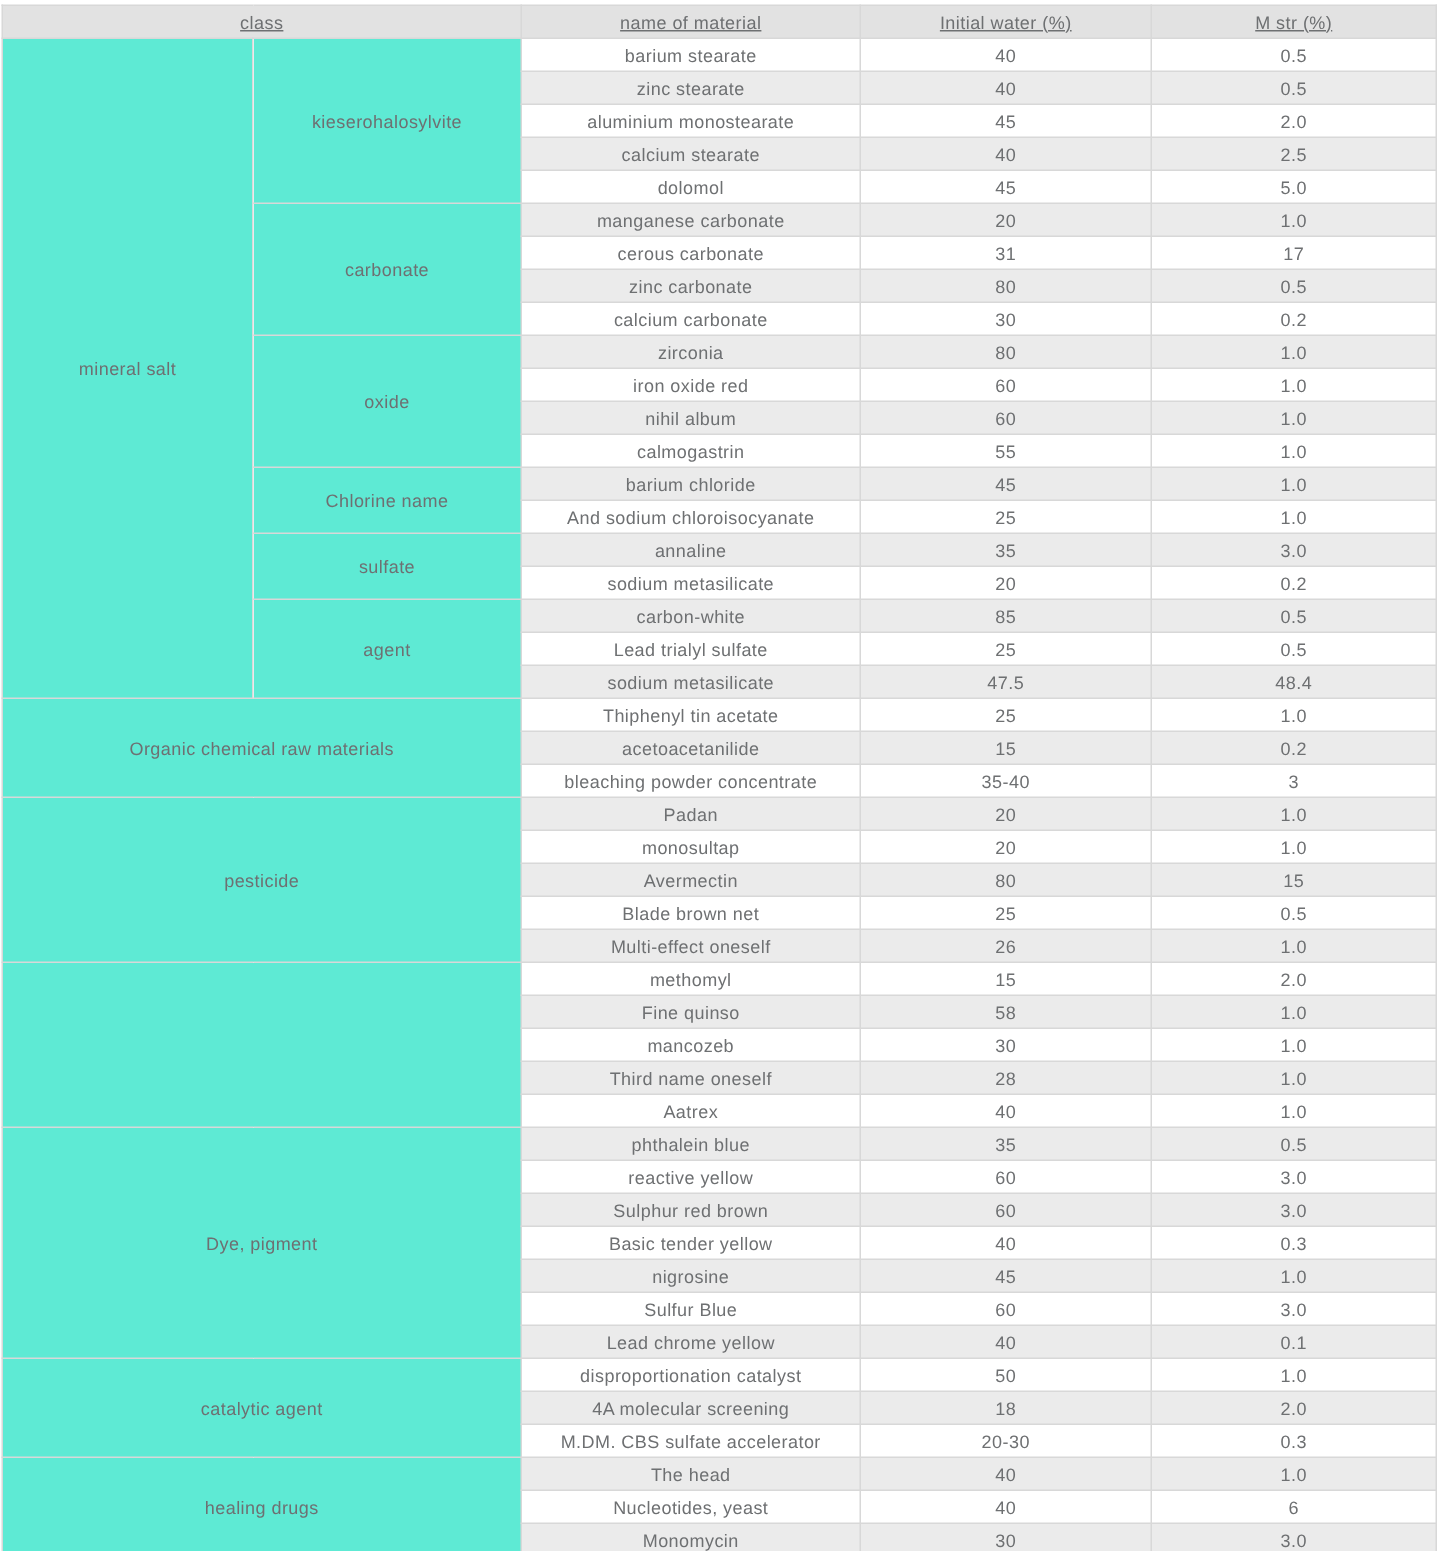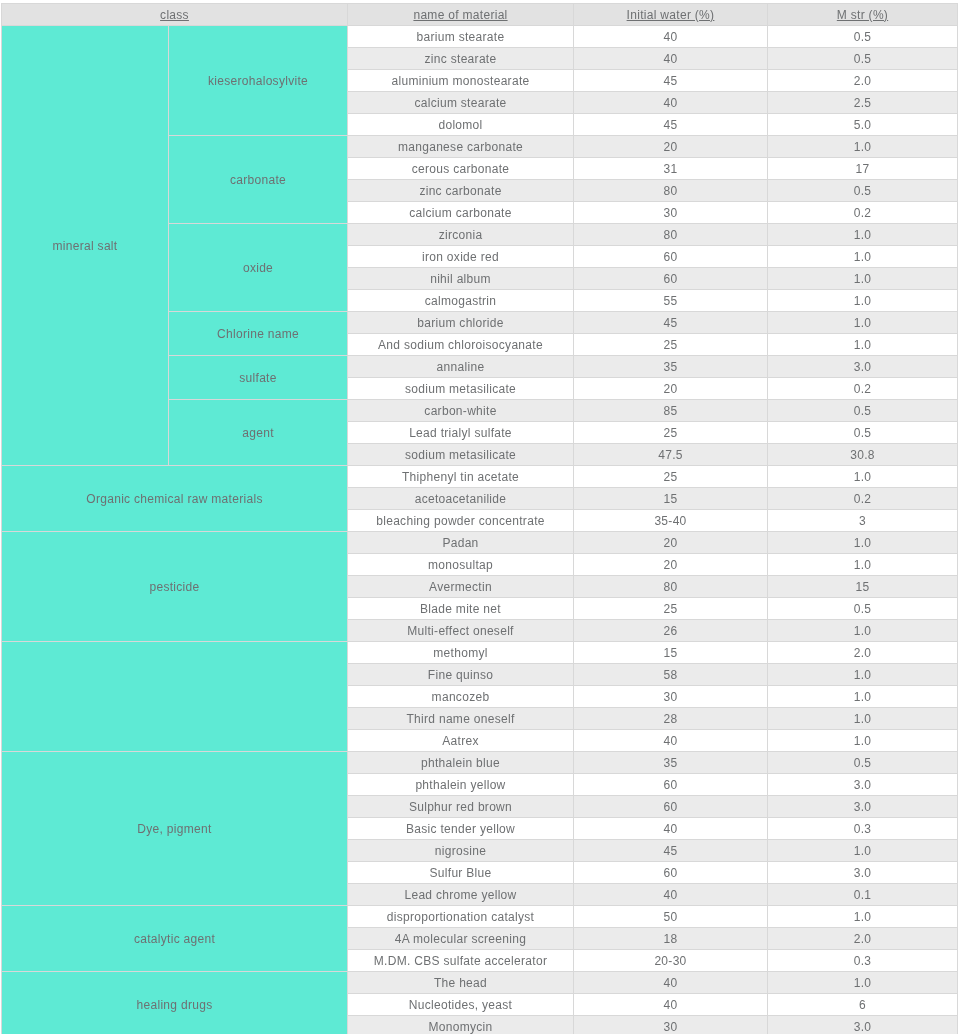--- a/index.html
+++ b/index.html
@@ -157,21 +157,21 @@
         <td class="stripe">0.5</td>
       </tr>
       <tr>
         <td>Lead trialyl sulfate</td>
         <td>25</td>
         <td>0.5</td>
       </tr>
       <tr>
         <td class="stripe">sodium metasilicate</td>
         <td class="stripe">47.5</td>
-        <td class="stripe">30.8</td>
+        <td class="stripe">48.4</td>
       </tr>
       <tr>
         <td class="class-cell" rowspan="3" colspan="2">Organic chemical raw materials</td>
         <td>Thiphenyl tin acetate</td>
         <td>25</td>
         <td>1.0</td>
       </tr>
       <tr>
         <td class="stripe">acetoacetanilide</td>
         <td class="stripe">15</td>
@@ -192,21 +192,21 @@
         <td>monosultap</td>
         <td>20</td>
         <td>1.0</td>
       </tr>
       <tr>
         <td class="stripe">Avermectin</td>
         <td class="stripe">80</td>
         <td class="stripe">15</td>
       </tr>
       <tr>
-        <td>Blade mite net</td>
+        <td>Blade brown net</td>
         <td>25</td>
         <td>0.5</td>
       </tr>
       <tr>
         <td class="stripe">Multi-effect oneself</td>
         <td class="stripe">26</td>
         <td class="stripe">1.0</td>
       </tr>
       <tr>
         <td class="class-cell" rowspan="5" colspan="2"></td>
@@ -234,21 +234,21 @@
         <td>40</td>
         <td>1.0</td>
       </tr>
       <tr>
         <td class="class-cell" rowspan="7" colspan="2">Dye, pigment</td>
         <td class="stripe">phthalein blue</td>
         <td class="stripe">35</td>
         <td class="stripe">0.5</td>
       </tr>
       <tr>
-        <td>phthalein yellow</td>
+        <td>reactive yellow</td>
         <td>60</td>
         <td>3.0</td>
       </tr>
       <tr>
         <td class="stripe">Sulphur red brown</td>
         <td class="stripe">60</td>
         <td class="stripe">3.0</td>
       </tr>
       <tr>
         <td>Basic tender yellow</td>

